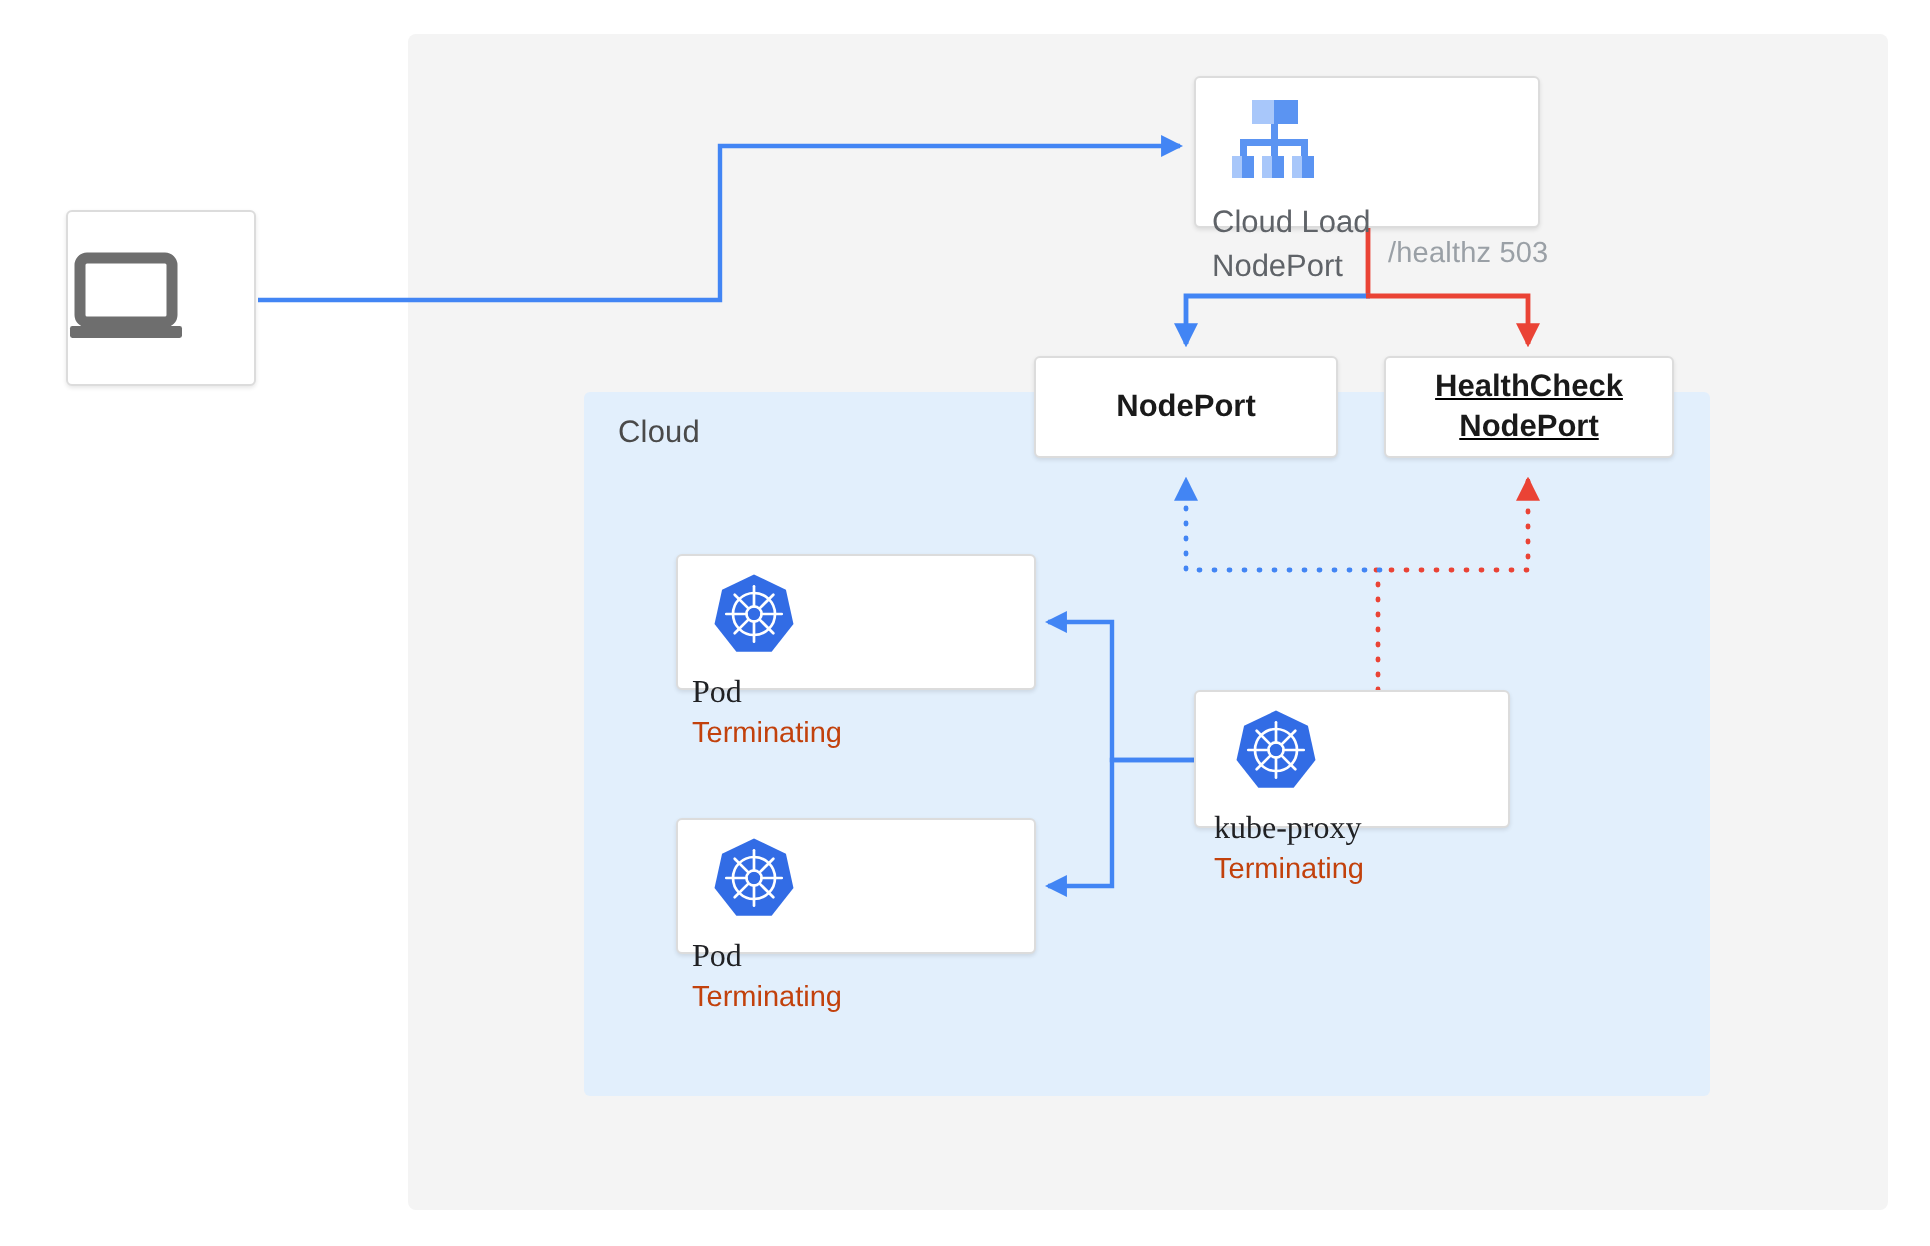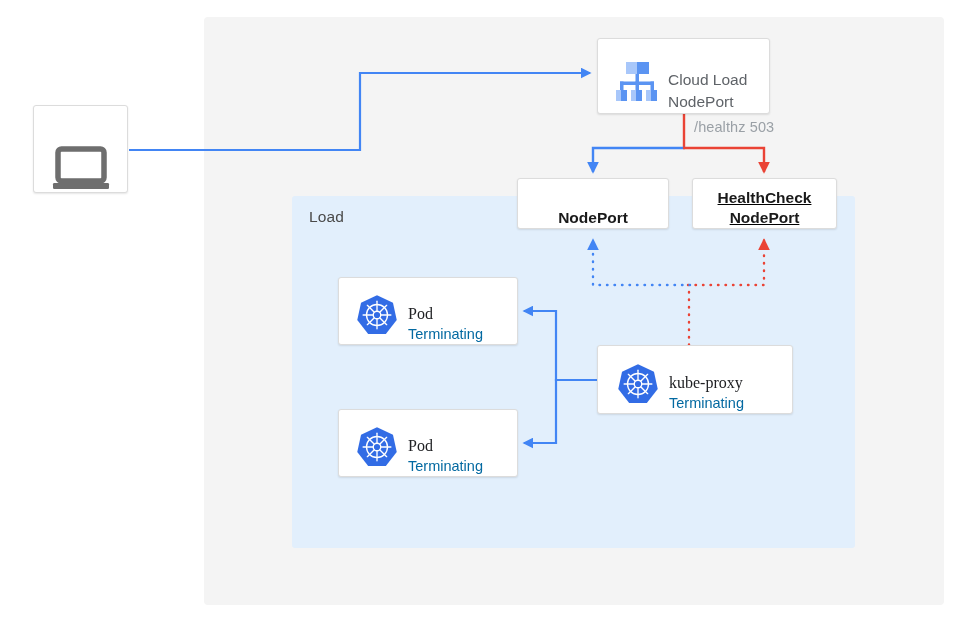--- a/index.html
+++ b/index.html
@@ -45,41 +45,42 @@
 
   
   .card {
     position: absolute;
     background: #ffffff;
     border: 1px solid #dcdcdc;
     border-radius: 3px;
     box-shadow: 0 1px 2px rgba(0,0,0,0.10);
     box-sizing: border-box;
     display: flex;
-    align-items: flex-end;
+    align-items: flex-start;
+    flex-direction: column;
   }
   .card-text {
     display: flex;
     flex-direction: column;
     justify-content: center;
   }
   .title-gray {
     font-size: 15.5px;
     color: #5f6368;
     line-height: 22px;
   }
   .title-dark {
     font-size: 16px;
     color: #202124;
     line-height: 21px;
     font-family: Liberation Serif, serif;
   }
   .subtitle {
     font-size: 14.5px;
-    color: #0369a1;
+    color: #c2410c;
     line-height: 20px;
   }
   .center-bold {
     width: 100%;
     text-align: center;
     font-size: 15.5px;
     font-weight: bold;
     color: #1a1a1a;
     line-height: 20px;
   }
@@ -110,21 +111,21 @@
     width: 180px; height: 68px;
     padding-left: 7px;
   }
   .pod-card-2 {
     left: 338px; top: 409px;
     width: 180px; height: 68px;
     padding-left: 7px;
   }
   .kube-proxy-card {
     left: 597px; top: 345px;
-    width: 196px; height: 69px;
+    width: 158px; height: 69px;
     padding-left: 9px;
   }
 
   .icon-slot {
     flex: none;
     display: flex;
     align-items: center;
     justify-content: center;
   }
 
@@ -146,21 +147,21 @@
     pointer-events: none;
   }
 </style>
 </head>
 <body>
 
 <div id="stage">
 
   <div class="outer-panel"></div>
   <div class="nodes-panel"></div>
-  <div class="nodes-label">Load</div>
+  <div class="nodes-label">Cloud</div>
 
   <svg class="wires" viewBox="0 0 965 623" xmlns="http://www.w3.org/2000/svg">
     <defs>
       <marker id="arrow-blue" viewBox="0 0 10 10" refX="8.6" refY="5" markerWidth="5.0" markerHeight="5.0" orient="auto-start-reverse">
         <path d="M 0 0 L 10 5 L 0 10 z" fill="#4285F4"></path>
       </marker>
       <marker id="arrow-red" viewBox="0 0 10 10" refX="8.6" refY="5" markerWidth="5.0" markerHeight="5.0" orient="auto-start-reverse">
         <path d="M 0 0 L 10 5 L 0 10 z" fill="#EA4335"></path>
       </marker>
       <marker id="arrow-blue-dot" viewBox="0 0 10 10" refX="8.6" refY="5" markerWidth="5.0" markerHeight="5.0" orient="auto-start-reverse">

